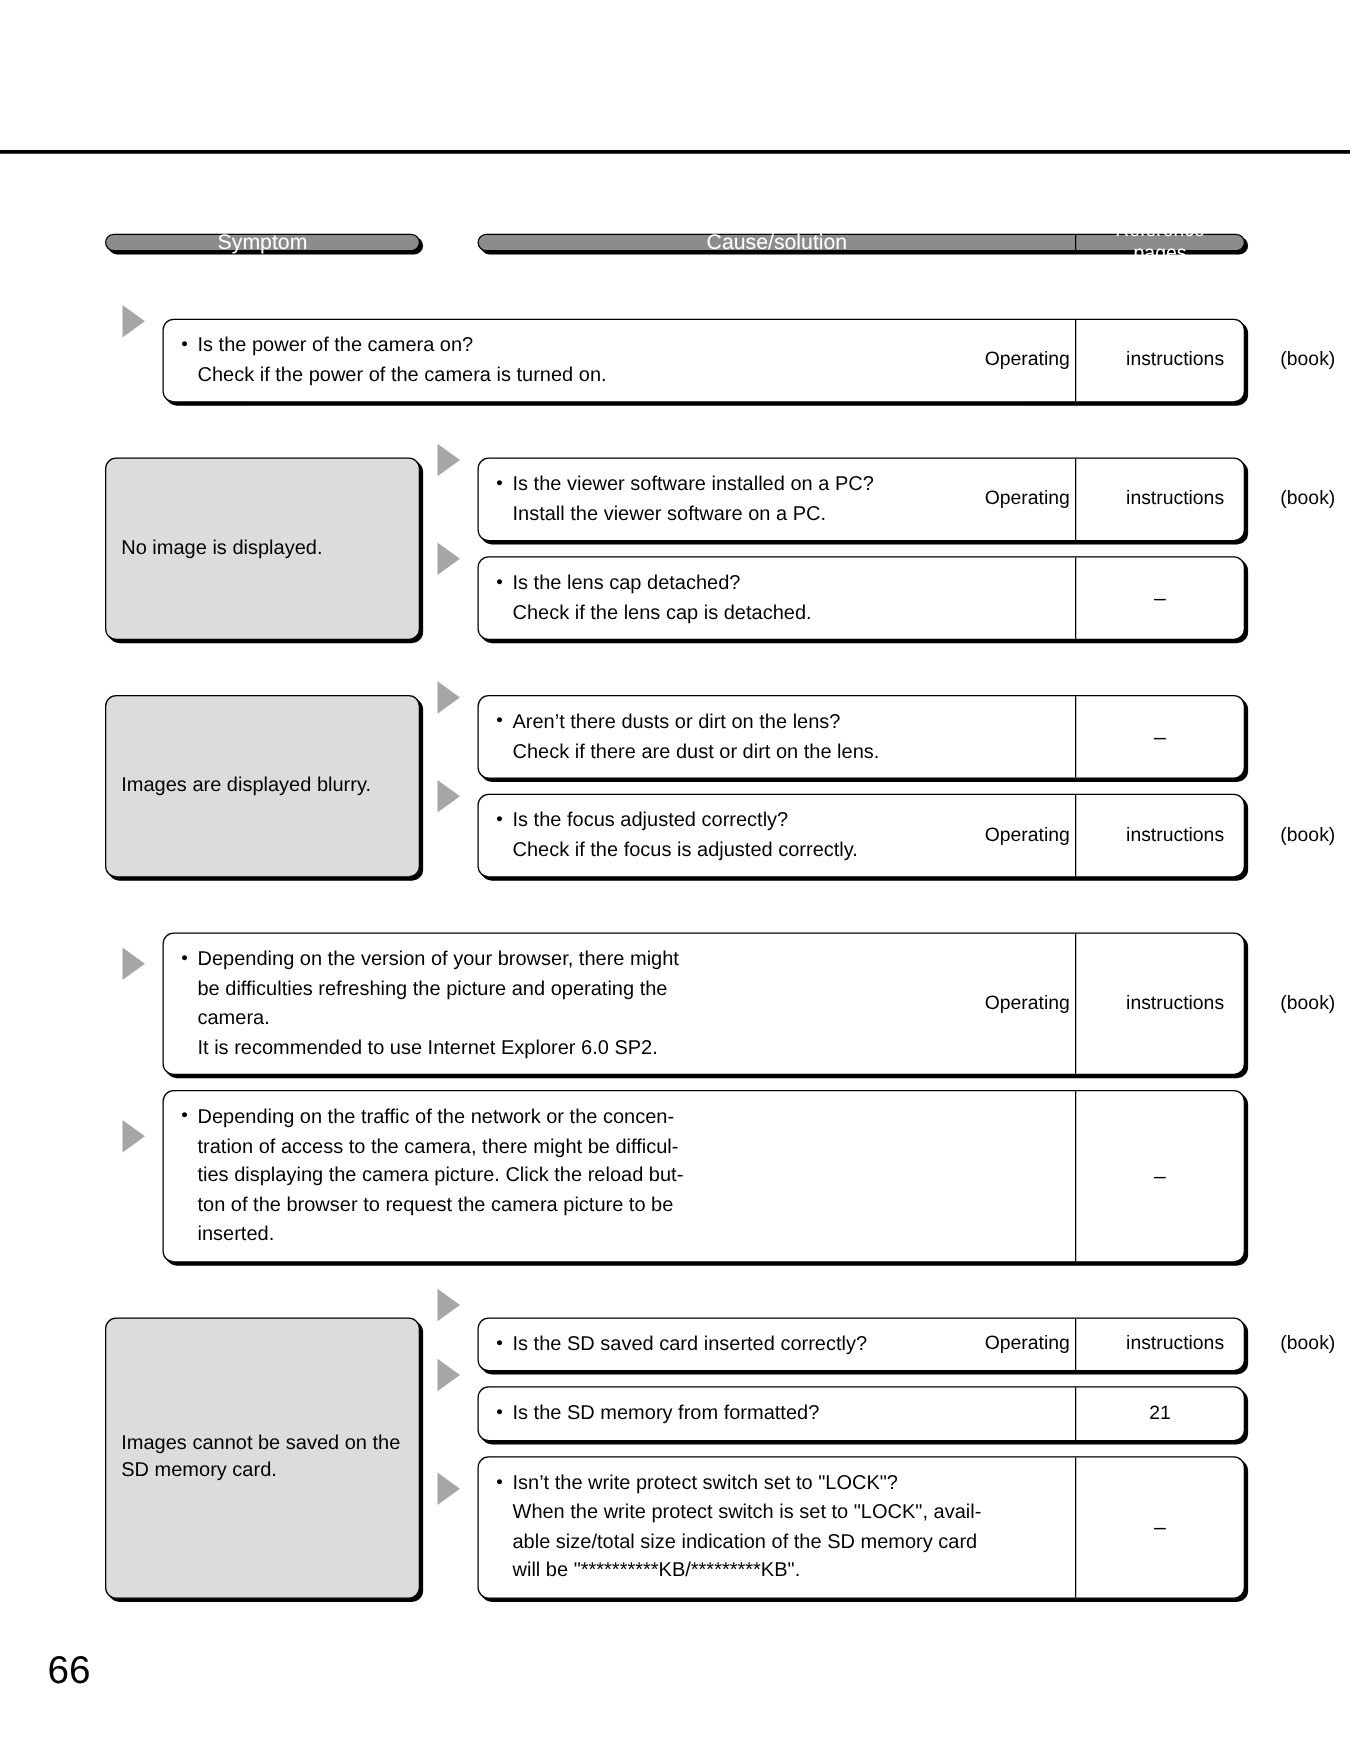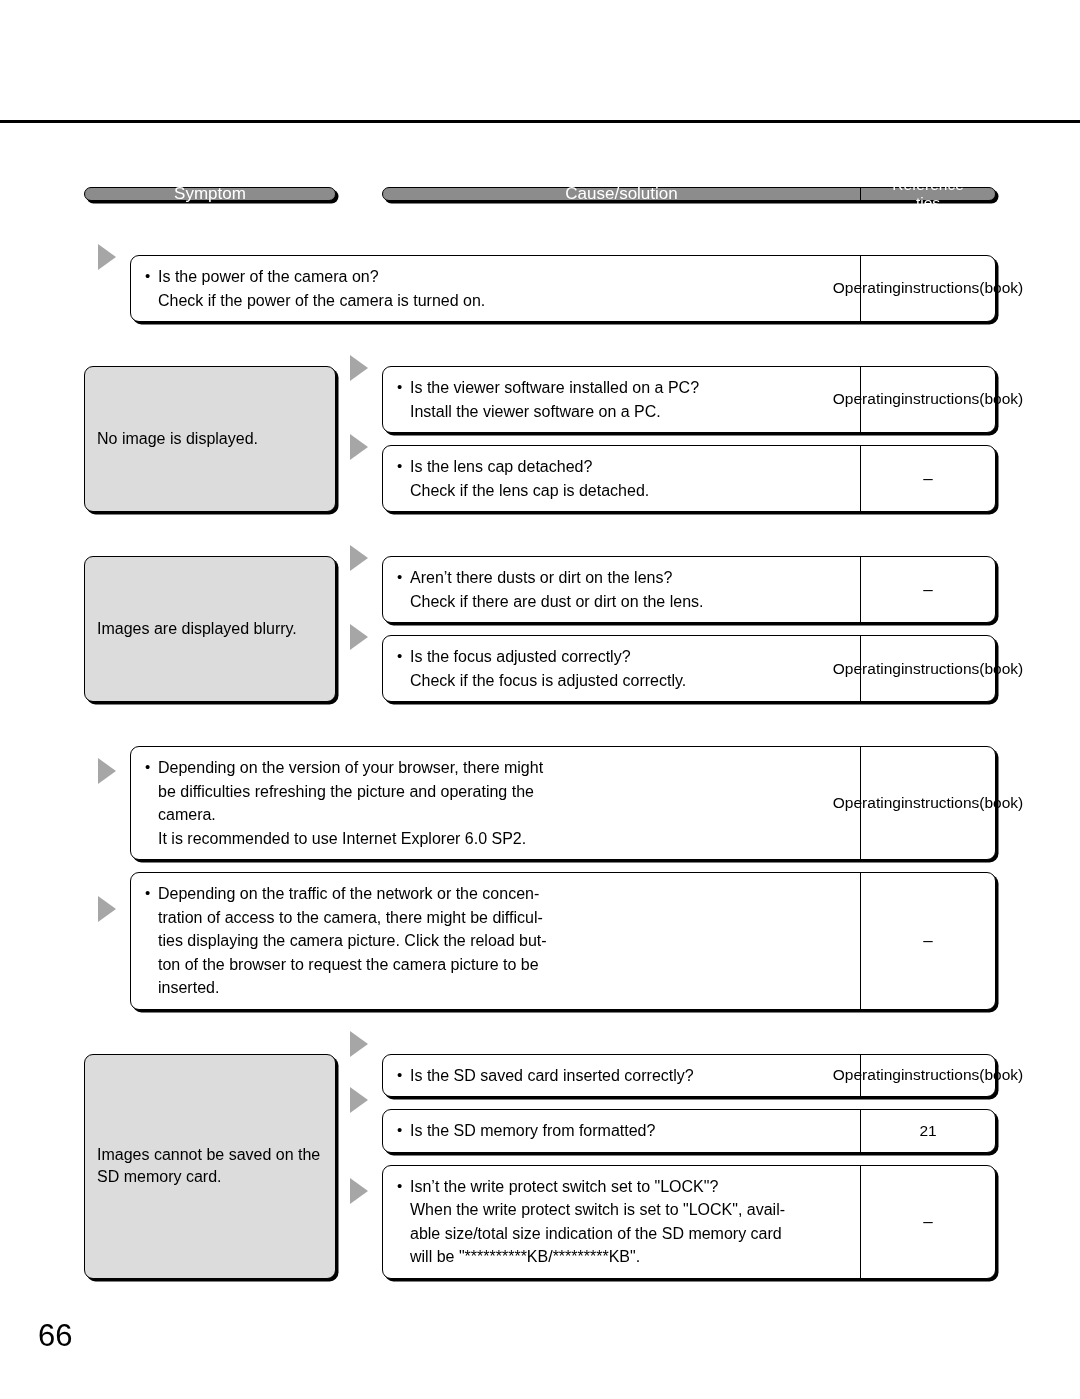--- a/index.html
+++ b/index.html
@@ -151,20 +151,21 @@
     width: 134px;
     flex: 0 0 134px;
     display: flex;
     align-items: center;
     justify-content: center;
     text-align: center;
     font-size: 15.5px;
     line-height: 1.30;
     padding: 4px 6px;
     box-sizing: border-box;
+    gap: 45px;
   }
   .ref-dash {
     font-size: 17px;
   }
 
   .bullet-line {
     display: flex;
   }
   .bullet-dot {
     width: 13px;
@@ -199,21 +200,21 @@
       <span>Symptom</span>
     </div>
     <div class="header-gap"></div>
     <div class="box header-right">
       <div class="header-cause">
         <span>Cause/solution</span>
       </div>
       <div class="header-ref">
         <div>
           <div>Reference</div>
-          <div>ties</div>
+          <div>pages</div>
         </div>
       </div>
     </div>
   </div>
 
   <div id="groups-container">
       <div class="group">
         <div class="arrow-col">
           <div class="arrow-slot" style="height: 67px;">
             <div class="tri"></div>

